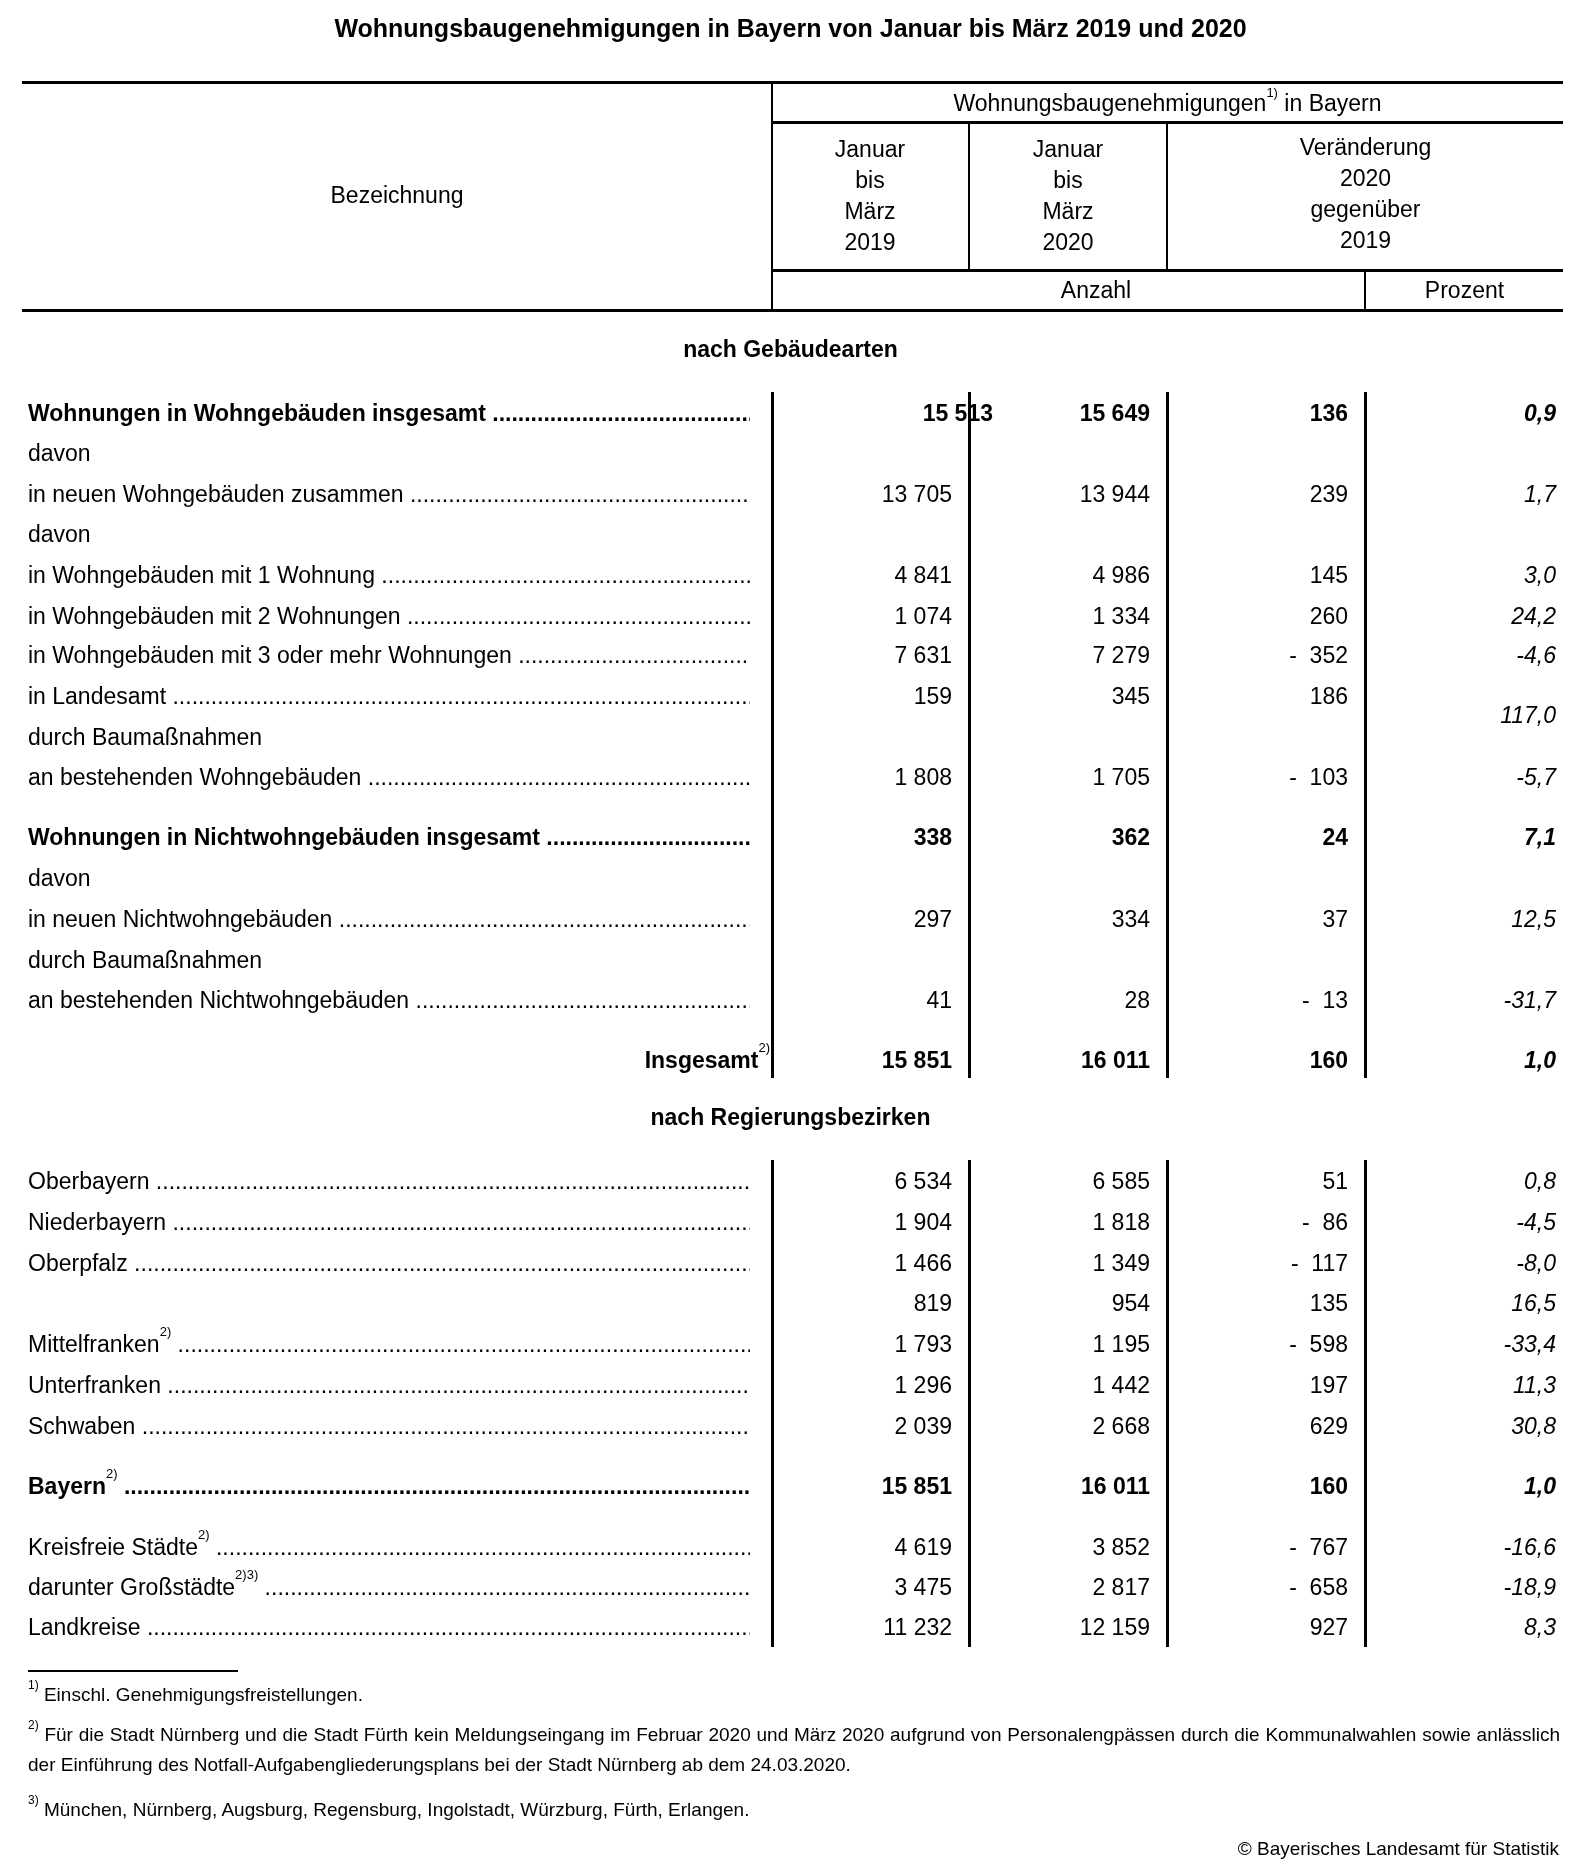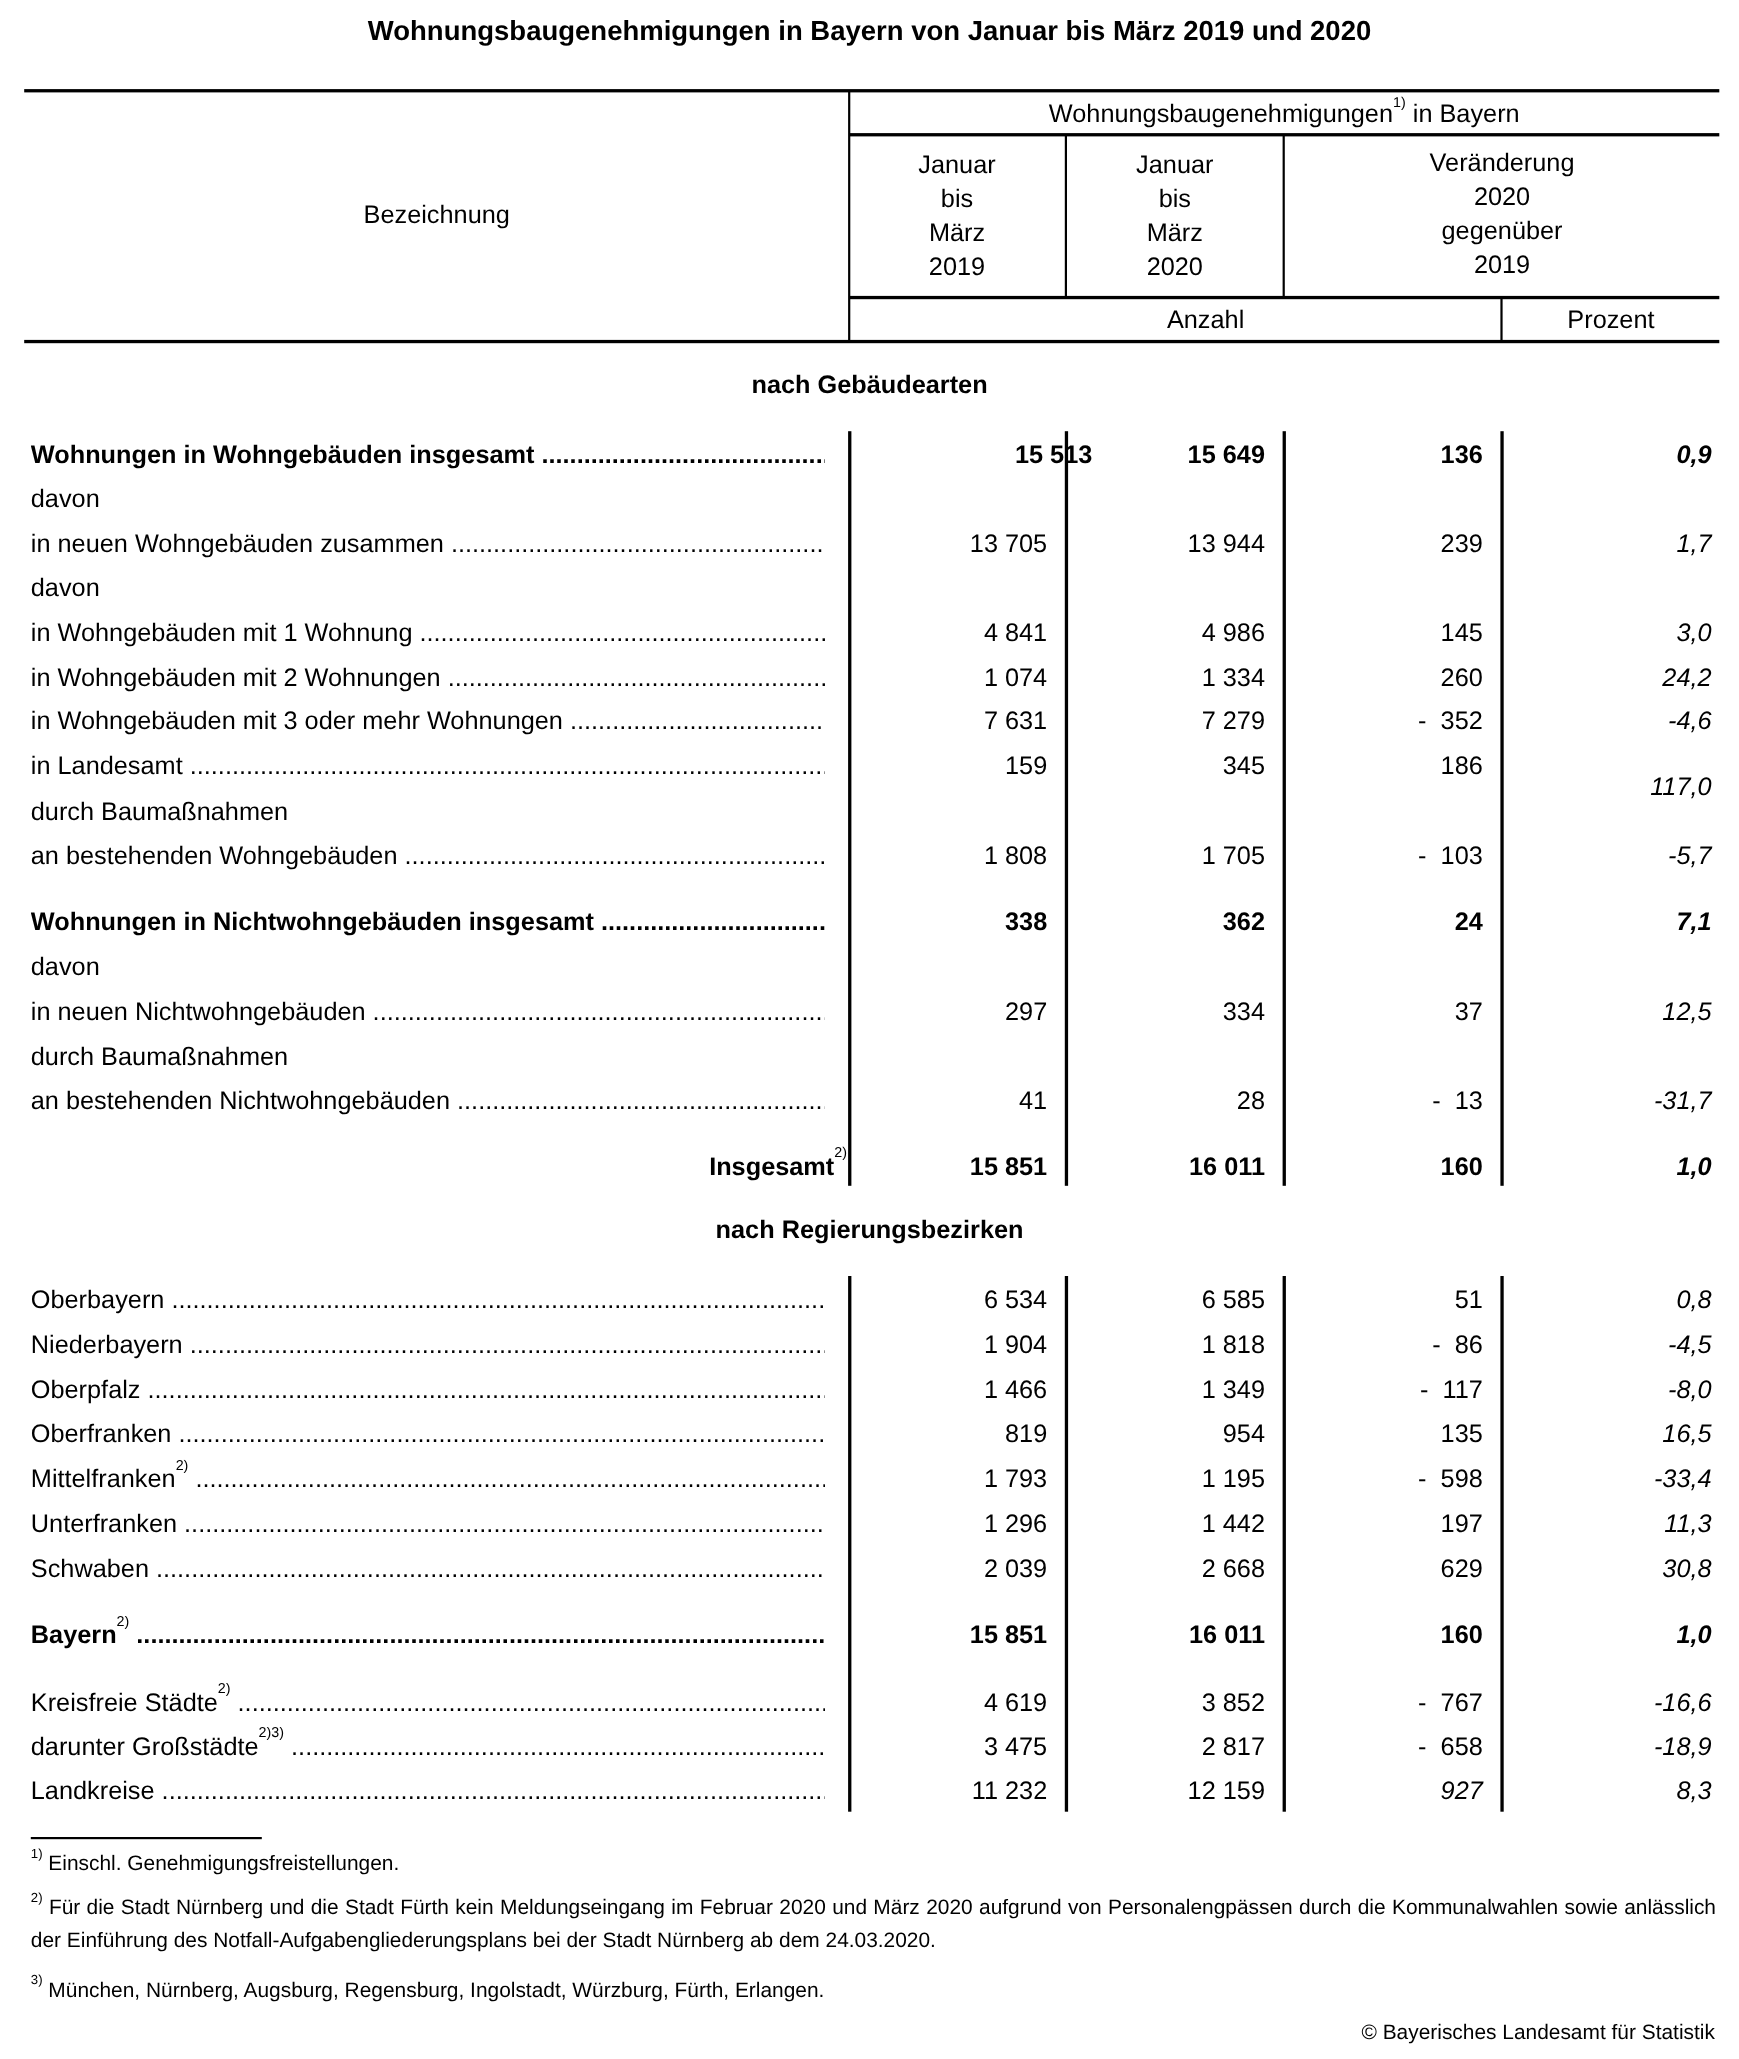--- a/index.html
+++ b/index.html
@@ -184,21 +184,20 @@
       <div class="num c4" style="white-space: pre;">-4,5</div>
     </div>
     <div class="row" style="top: 1246px;">
       <div class="lbl"><span>Oberpfalz</span><span class="dots"></span></div>
       <div class="num c1" style="white-space: pre;">1 466</div>
       <div class="num c2" style="white-space: pre;">1 349</div>
       <div class="num c3" style="white-space: pre;">-  117</div>
       <div class="num c4" style="white-space: pre;">-8,0</div>
     </div>
     <div class="row" style="top: 1286px;">
-      <div class="lbl"><span>Oberfranken</span><span class="dots"></span></div>
       <div class="num c1" style="white-space: pre;">819</div>
       <div class="num c2" style="white-space: pre;">954</div>
       <div class="num c3" style="white-space: pre;">135</div>
       <div class="num c4" style="white-space: pre;">16,5</div>
     </div>
     <div class="row" style="top: 1327px;">
       <div class="lbl"><span>Mittelfranken</span><sup>2)</sup><span class="dots"></span></div>
       <div class="num c1" style="white-space: pre;">1 793</div>
       <div class="num c2" style="white-space: pre;">1 195</div>
       <div class="num c3" style="white-space: pre;">-  598</div>
@@ -236,21 +235,21 @@
       <div class="lbl"><span>darunter Großstädte</span><sup>2)3)</sup><span class="dots"></span></div>
       <div class="num c1" style="white-space: pre;">3 475</div>
       <div class="num c2" style="white-space: pre;">2 817</div>
       <div class="num c3" style="white-space: pre;">-  658</div>
       <div class="num c4" style="white-space: pre;">-18,9</div>
     </div>
     <div class="row" style="top: 1610px;">
       <div class="lbl"><span>Landkreise</span><span class="dots"></span></div>
       <div class="num c1" style="white-space: pre;">11 232</div>
       <div class="num c2" style="white-space: pre;">12 159</div>
-      <div class="num c3" style="white-space: pre; font-style: italic;">927</div>
+      <div class="num c3" style="white-space: pre;">927</div>
       <div class="num c4" style="white-space: pre;">8,3</div>
     </div>
   </div>
 
 <div class="hl" style="left:28px;top:1670px;width:210px;height:2px;"></div>
 <div class="fn" style="top:1680px;">
   <sup>1)</sup><span> Einschl. Genehmigungsfreistellungen.</span>
 </div>
 <div class="fn" style="top:1720px;">
   <sup>2)</sup><span> Für die Stadt Nürnberg und die Stadt Fürth kein Meldungseingang im Februar 2020 und März 2020 aufgrund von Personalengpässen durch die Kommunalwahlen sowie anlässlich der Einführung des Notfall-Aufgabengliederungsplans bei der Stadt Nürnberg ab dem 24.03.2020.</span>

